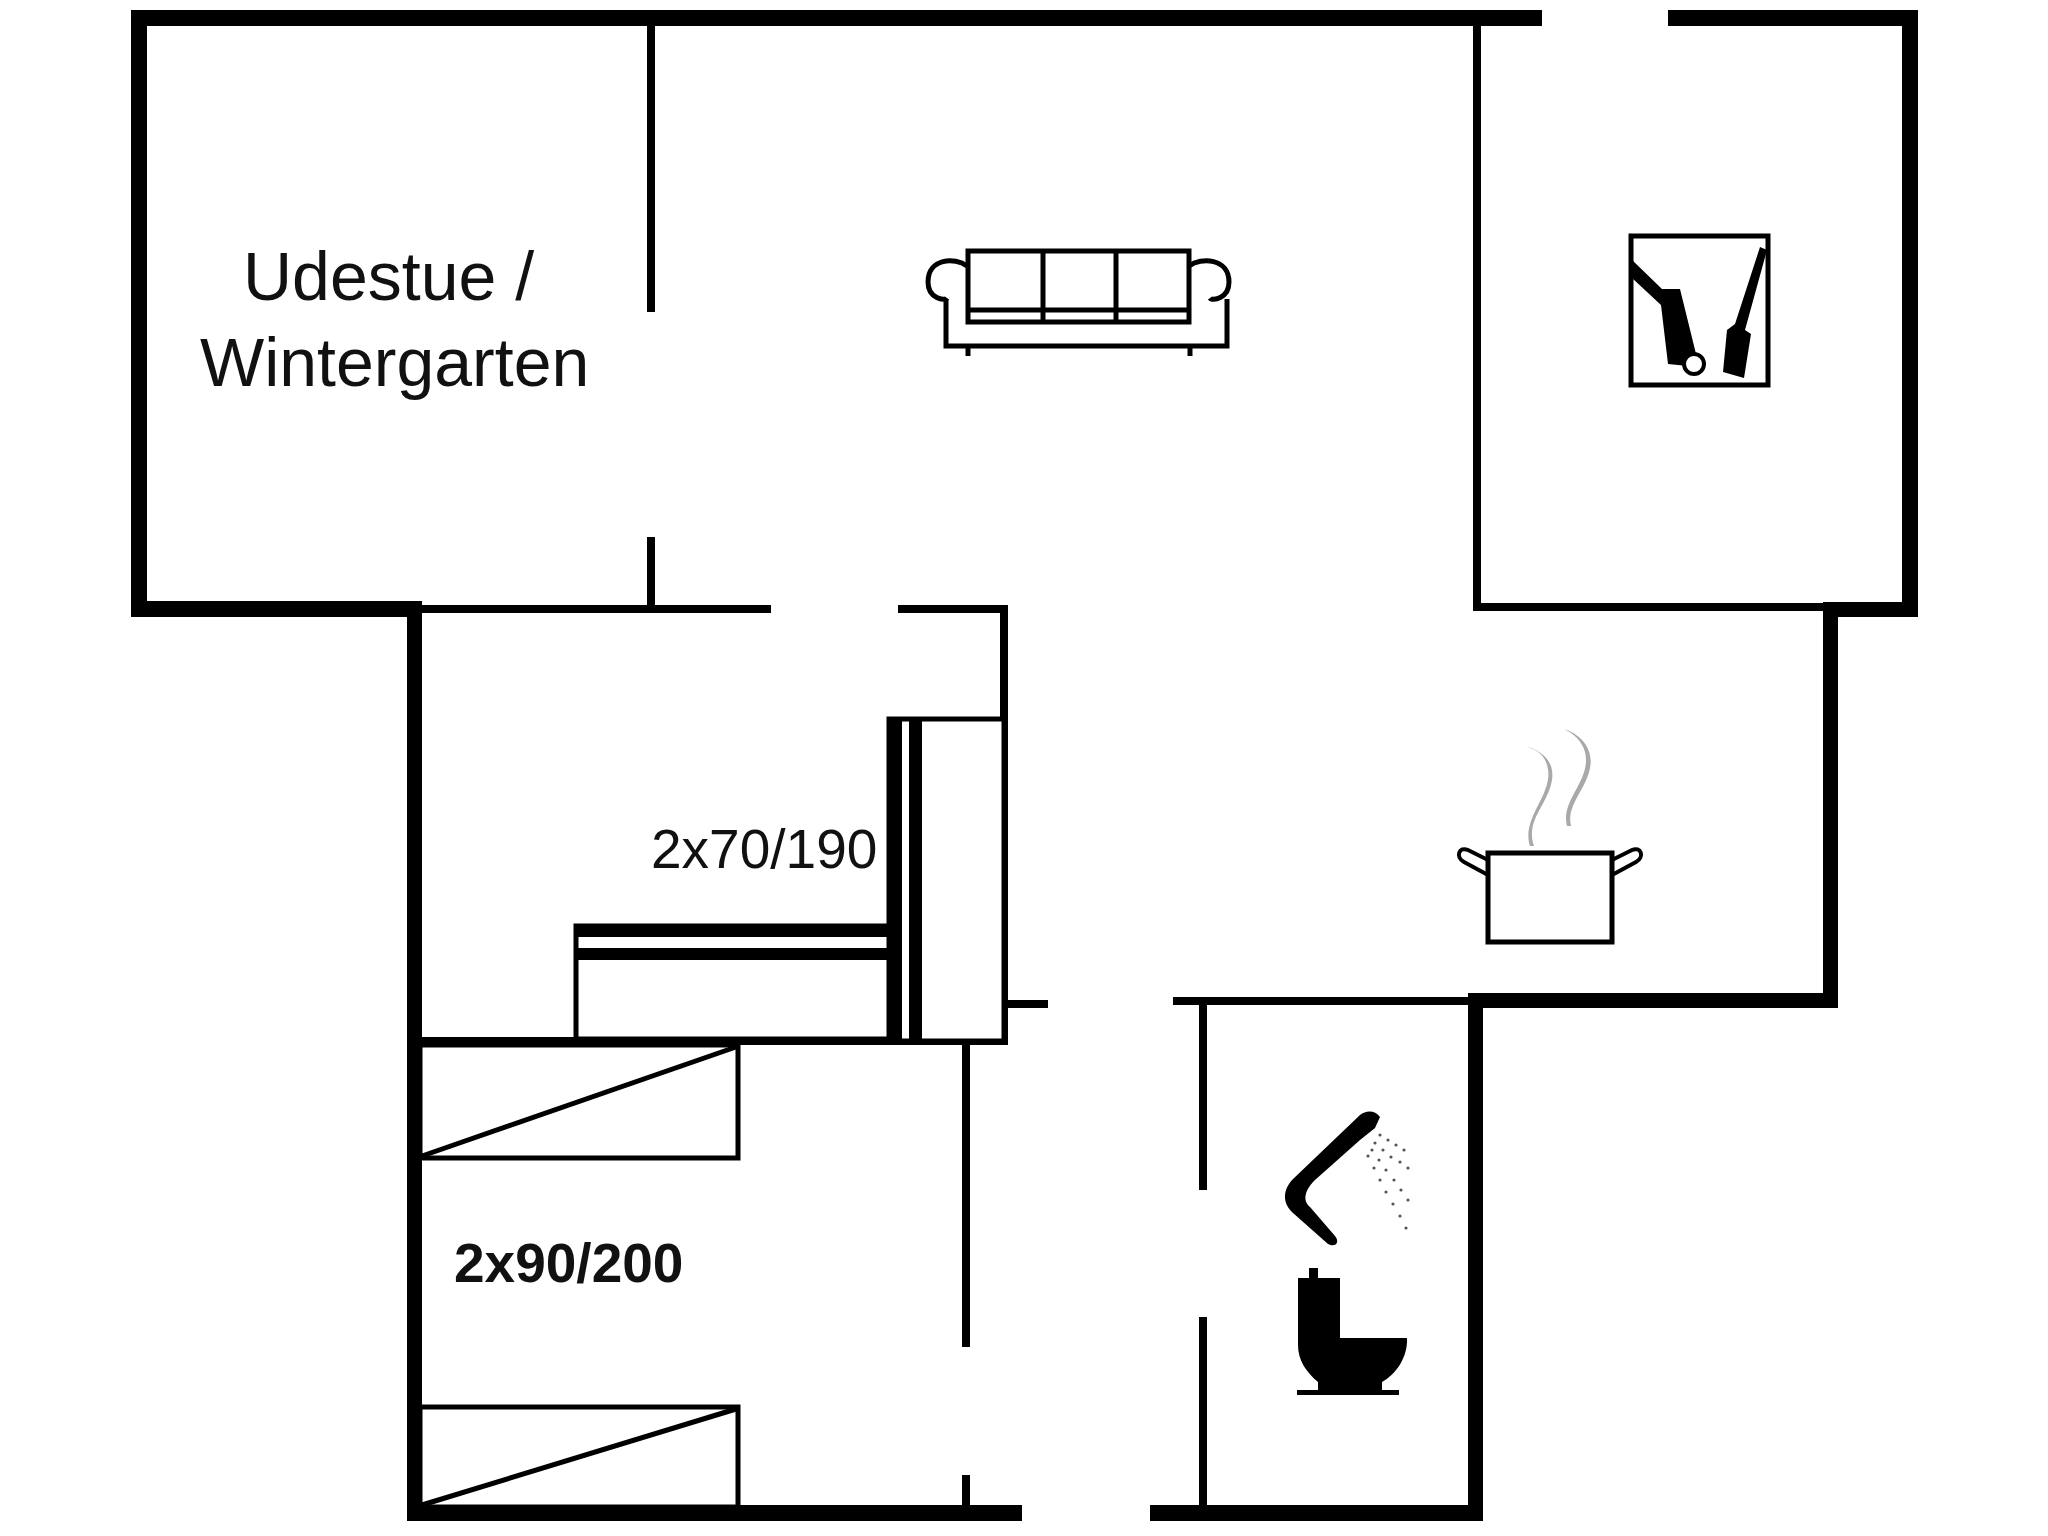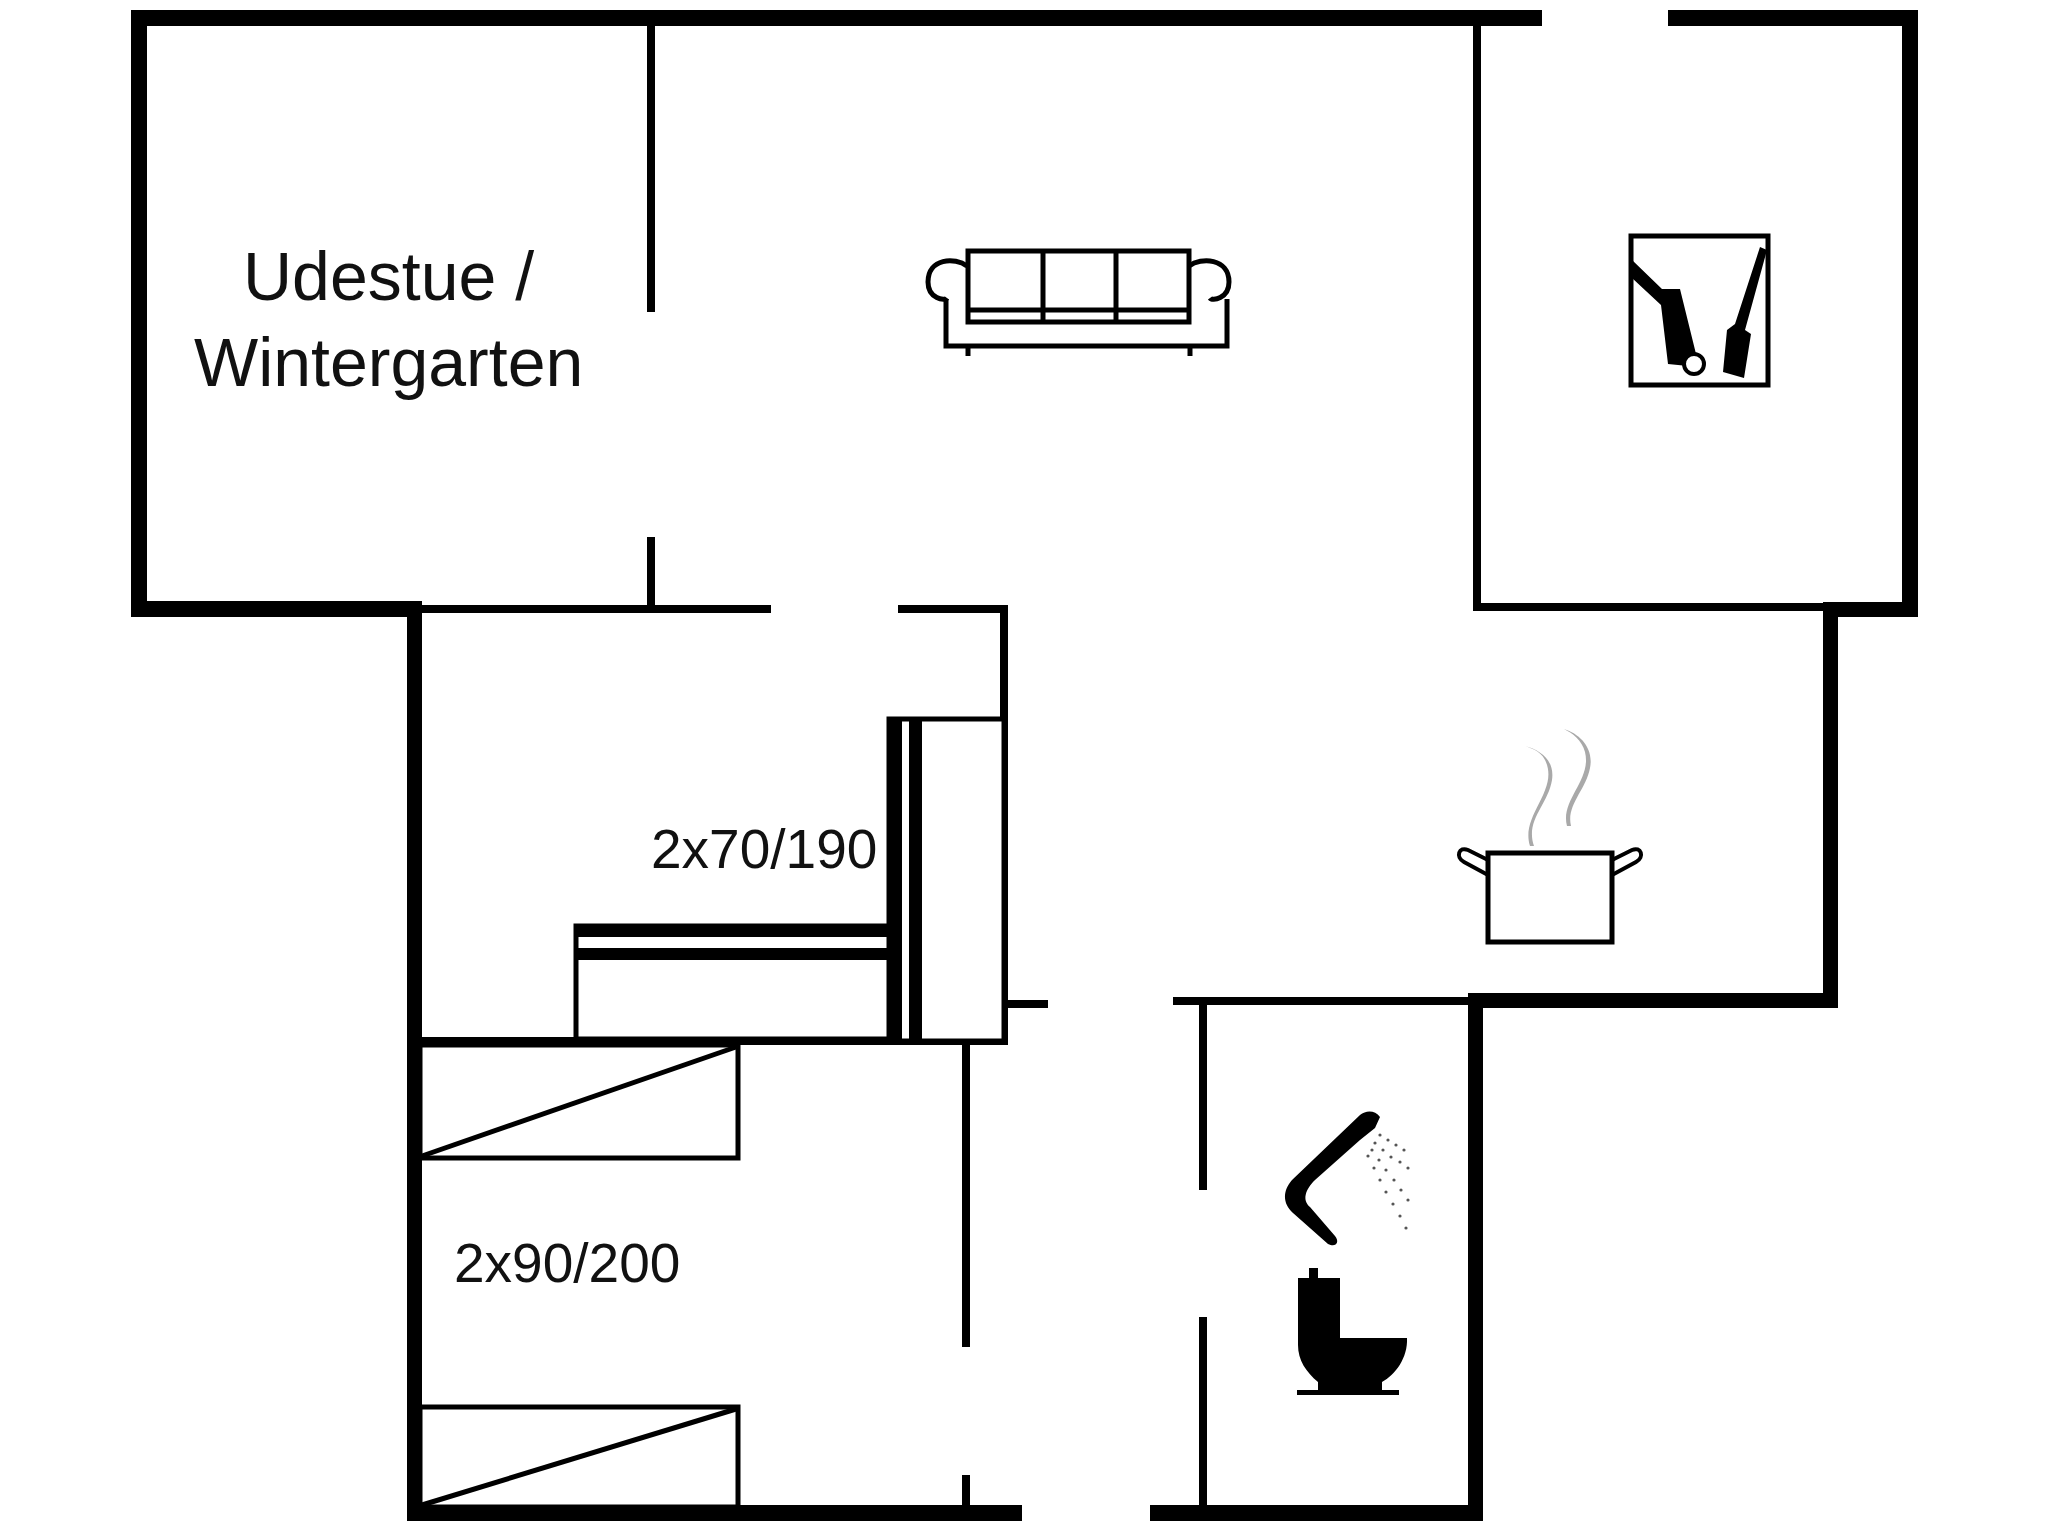--- a/index.html
+++ b/index.html
@@ -149,15 +149,15 @@
   </g>
 
   <g fill="#000">
     <rect x="1309" y="1268" width="9" height="10"></rect>
     <path d="M 1298 1278 L 1340 1278 L 1340 1338 L 1407 1338 C 1408 1358, 1395 1375, 1382 1382 L 1382 1390 L 1318 1390 L 1318 1382 C 1306 1372, 1298 1360, 1298 1345 Z"></path>
     <rect x="1297" y="1390" width="102" height="5"></rect>
   </g>
 </svg>
 
 <div class="label room-label" style="left:200px; top:242px;margin-left:43px;">Udestue /</div>
-<div class="label room-label" style="left:194px; top:328px;">Wintergarten</div>
+<div class="label room-label" style="left:200px; top:328px;">Wintergarten</div>
 <div class="label bed-label" style="left:651px; top:822px;">2x70/190</div>
-<div class="label bed-label" style="left:454px; top:1236px;">2x90/200</div>
+<div class="label bed-label" style="left:454px; top:1236px;font-weight:bold;">2x90/200</div>
 
 </body></html>

